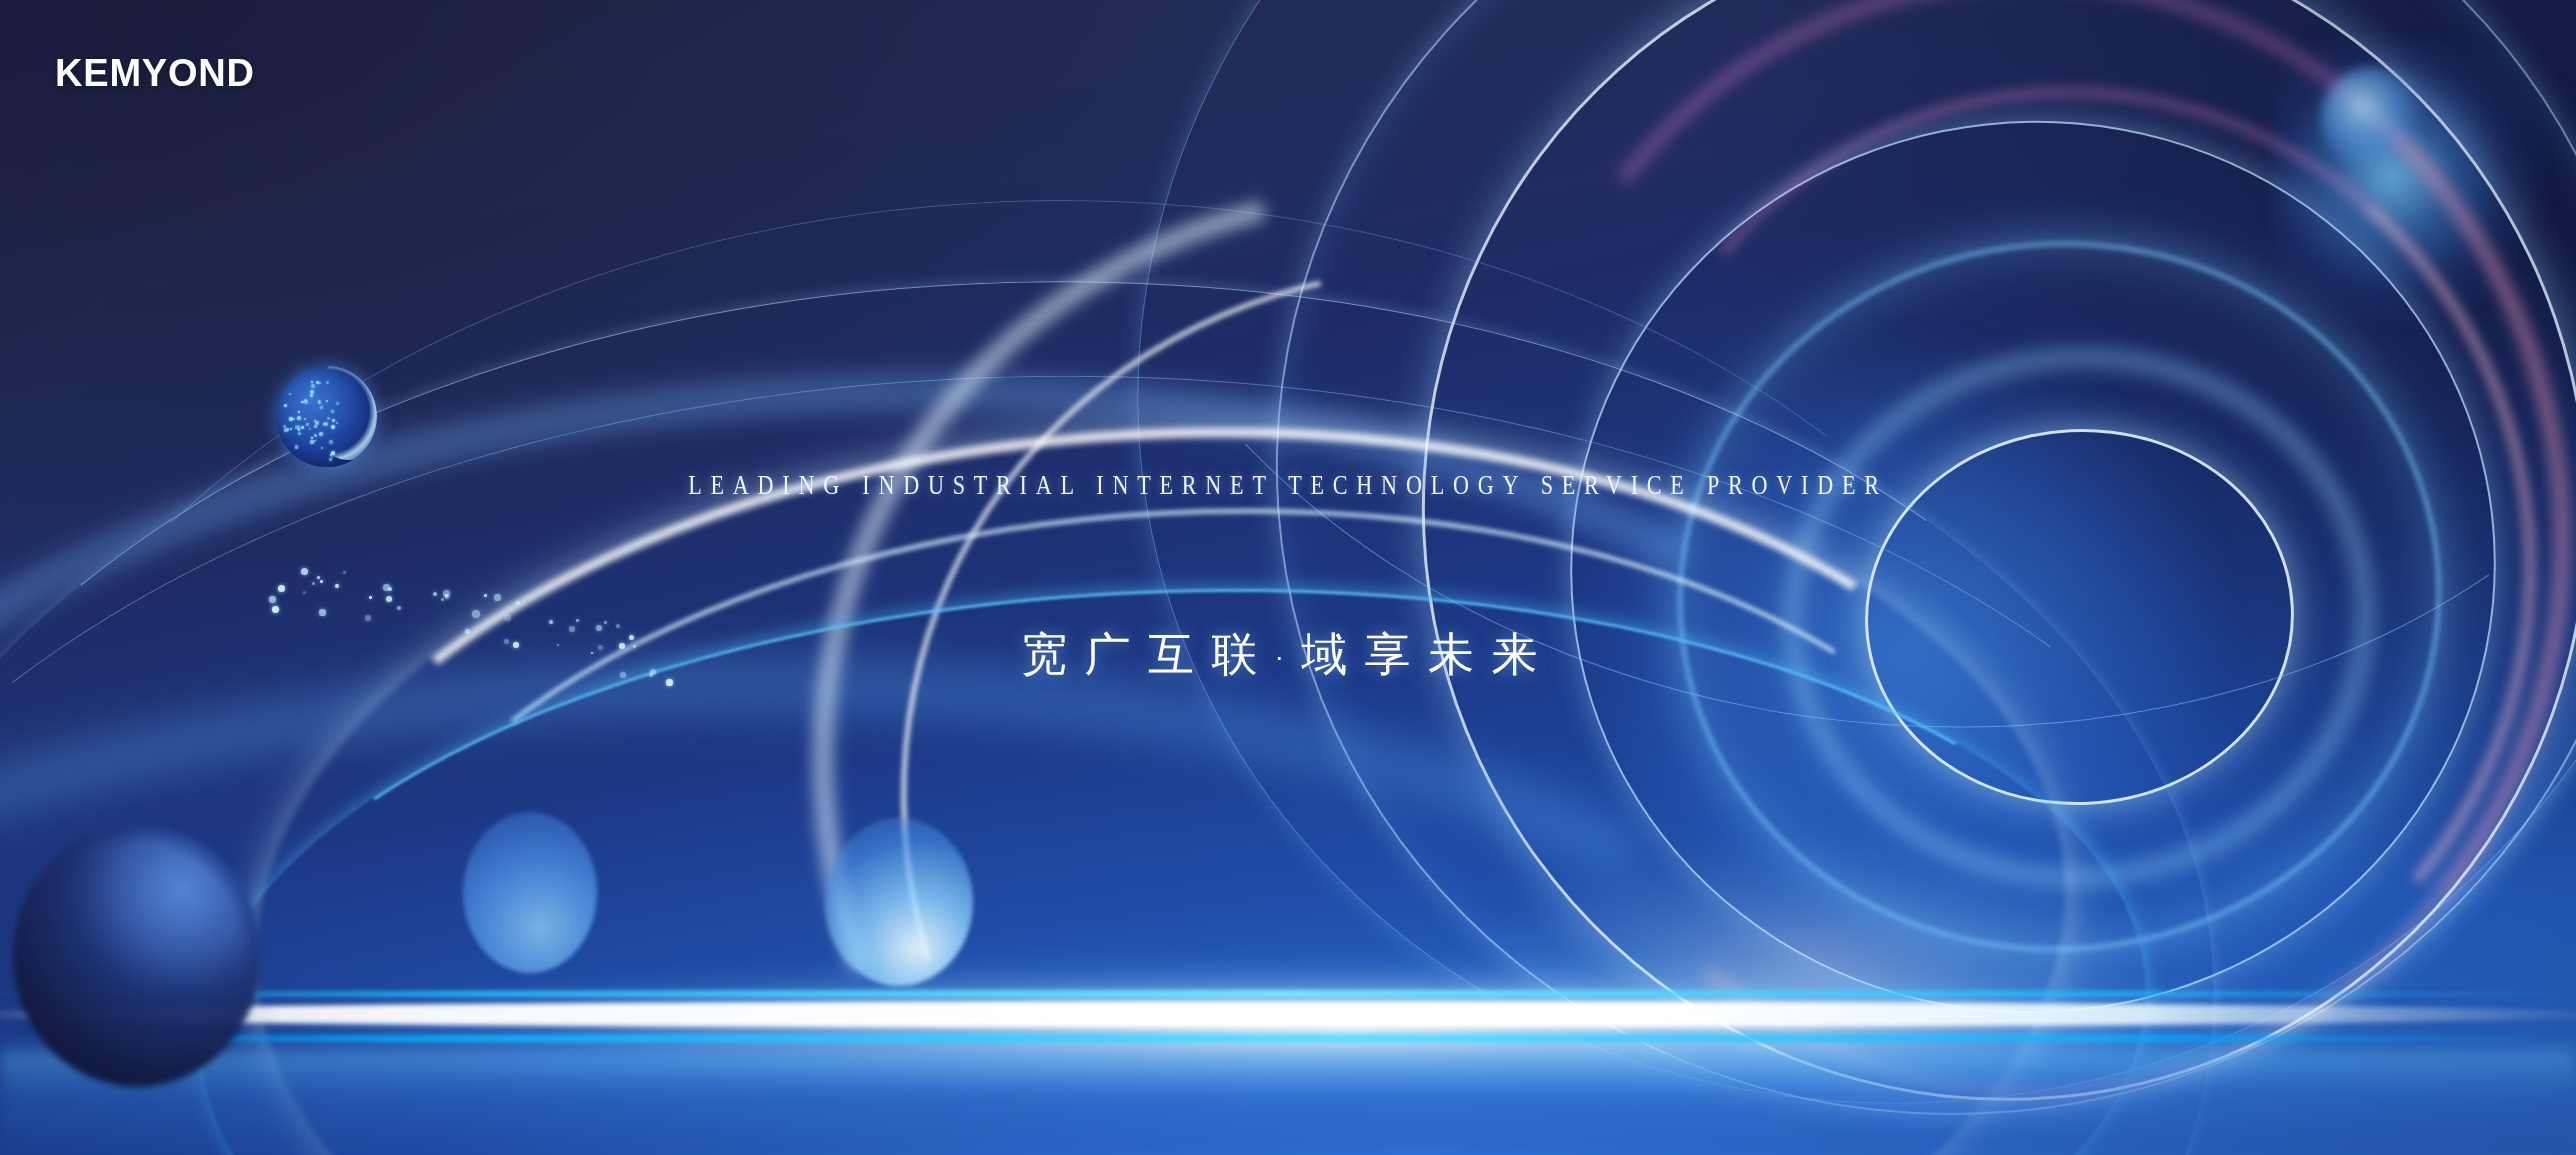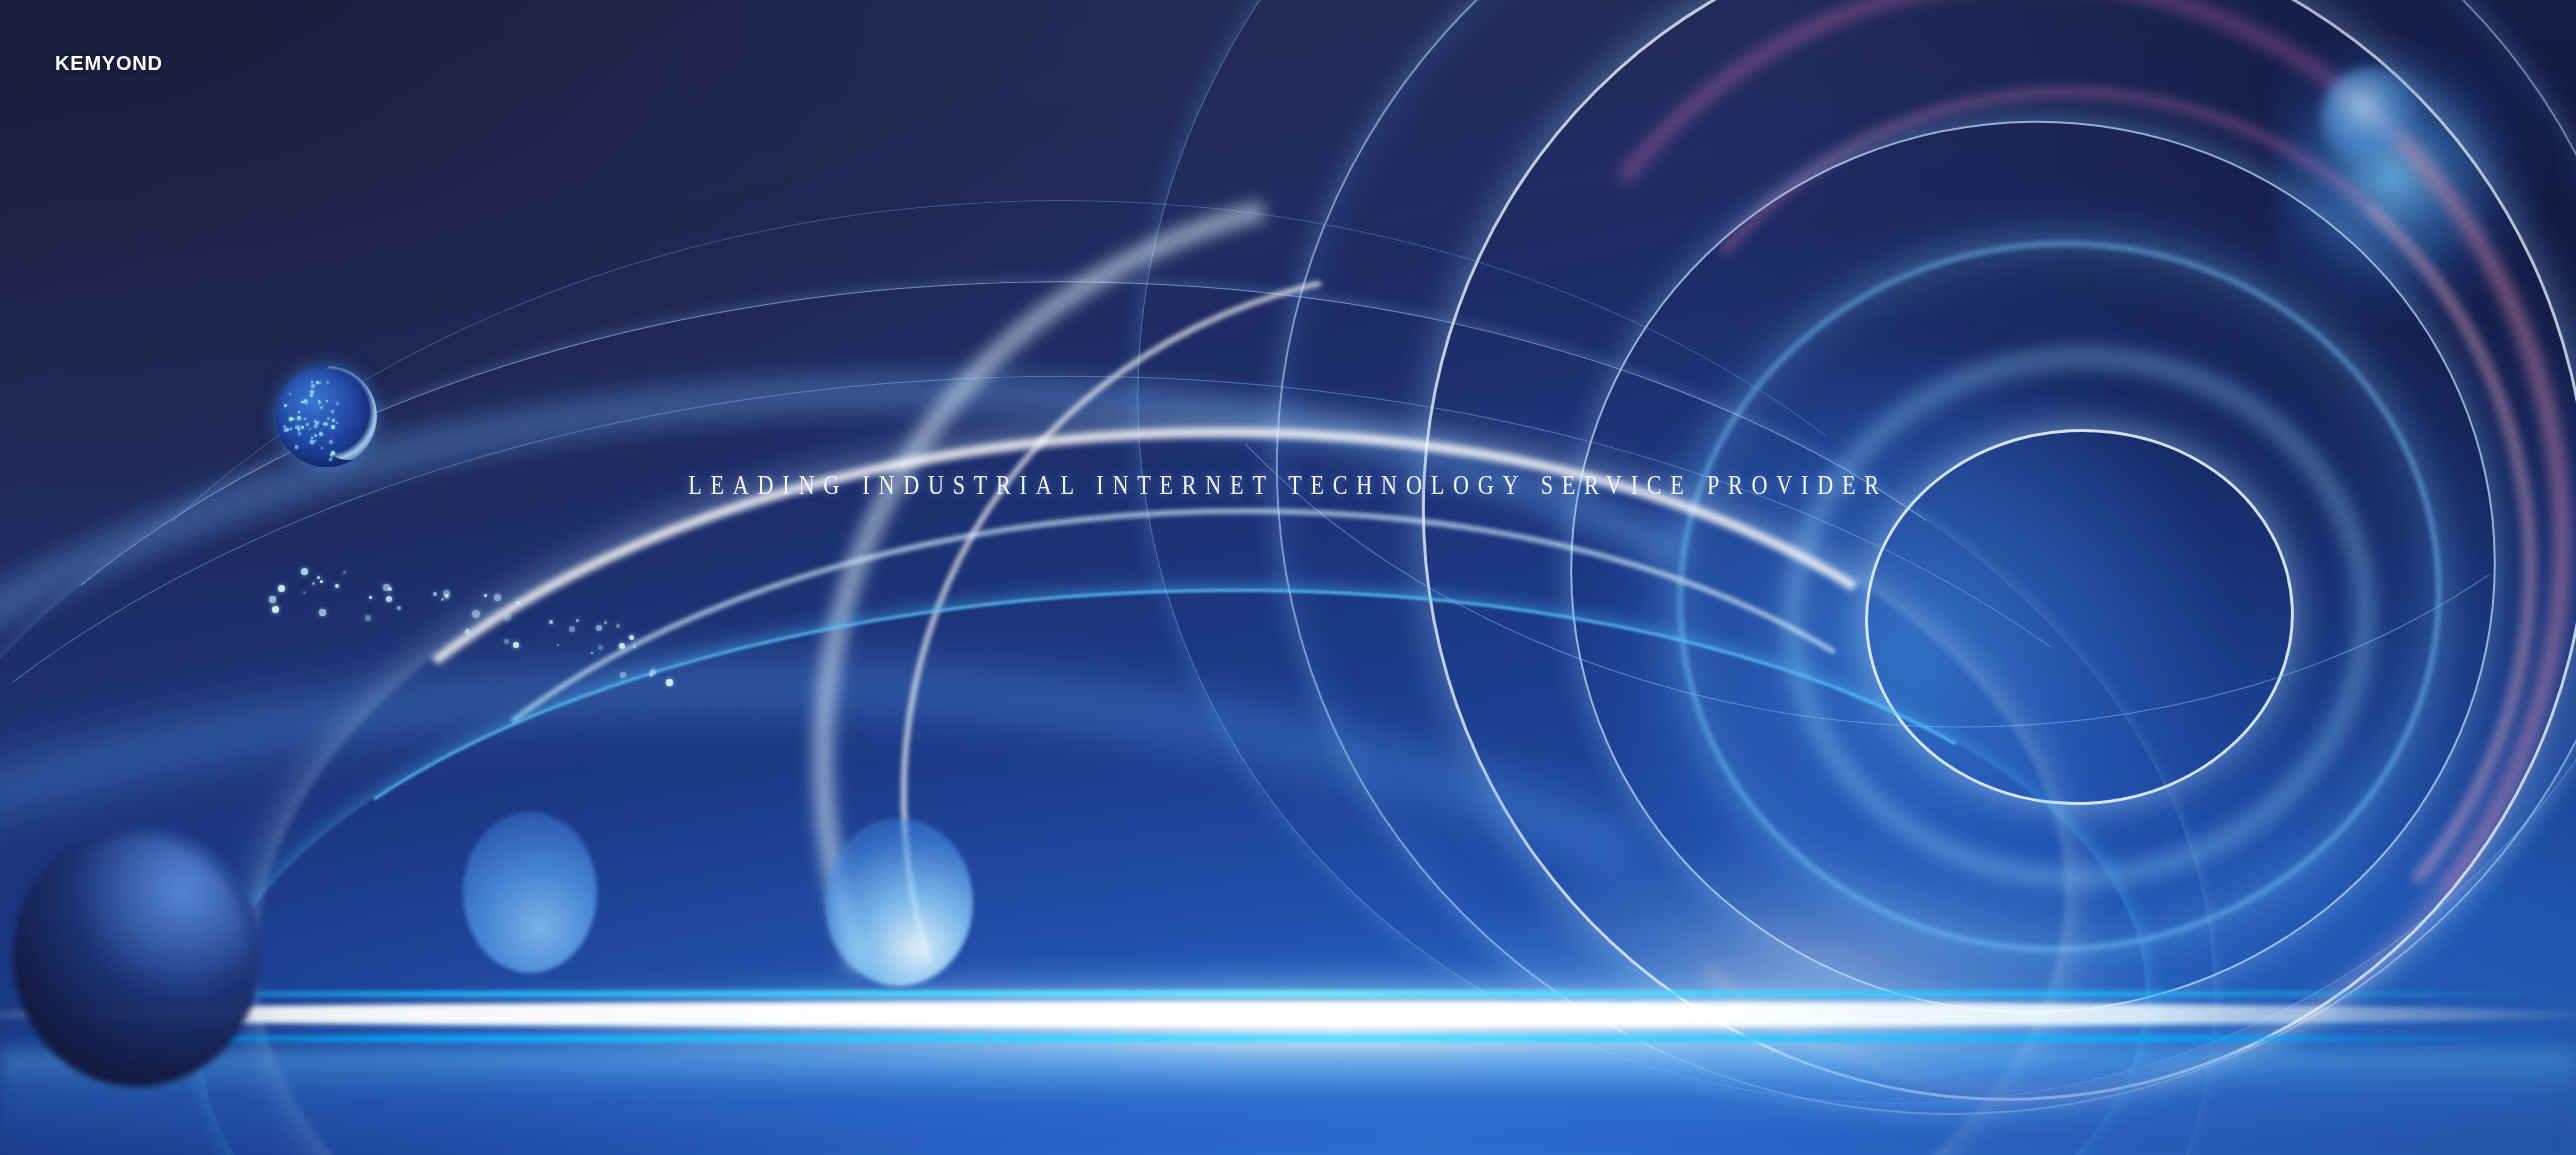--- a/index.html
+++ b/index.html
@@ -271,21 +271,21 @@
   }
   .globe-dots{position:absolute;inset:0;}
   .globe-dots i{position:absolute;display:block;border-radius:50%;background:#9fe4ff;box-shadow:0 0 2.7px #7fd8ff;}
 
   
   .particles i{position:absolute;display:block;border-radius:50%;background:#cfeeff;box-shadow:0 0 4px rgba(150,225,255,.9);}
 
   
   .logo{
     position:absolute;left:55px;top:52px;
-    color:#ffffff;font-size:20px;font-weight:bold;letter-spacing:0.8px;
+    color:#ffffff;font-size:38px;font-weight:bold;letter-spacing:0.8px;
     text-shadow:0 1.3px 6.7px rgba(0,0,0,.35);
     white-space:nowrap;
   }
 
   .headline{
     position:absolute;left:0;right:0;top:288px;
     text-align:center;white-space:nowrap;
     font-size:107px;font-weight:bold;line-height:1;
     letter-spacing:1.3px;
   }
@@ -490,15 +490,18 @@
       </div>
   </div>
 
   <div class="vignette"></div>
 
   <div class="logo">KEMYOND</div>
 
 
   <div class="subtitle">LEADING INDUSTRIAL INTERNET TECHNOLOGY SERVICE PROVIDER</div>
 
+  <div class="tagline">
+    <span>宽广互联</span><span class="sep">·</span><span>域享未来</span>
+  </div>
 
 </div>
 
 
 </body></html>

